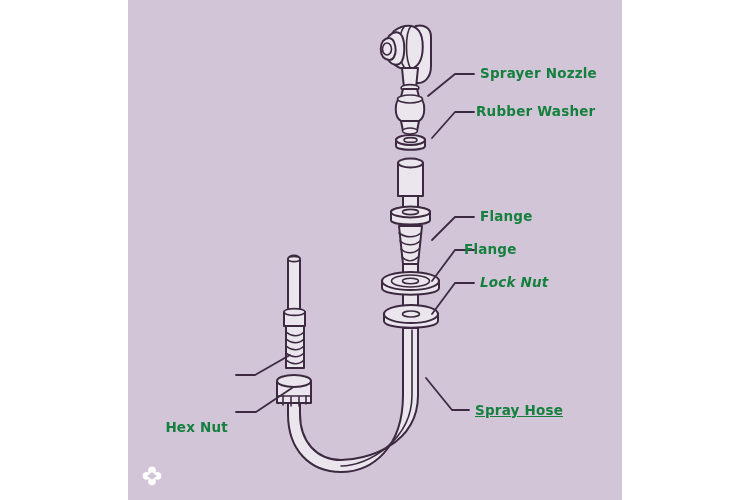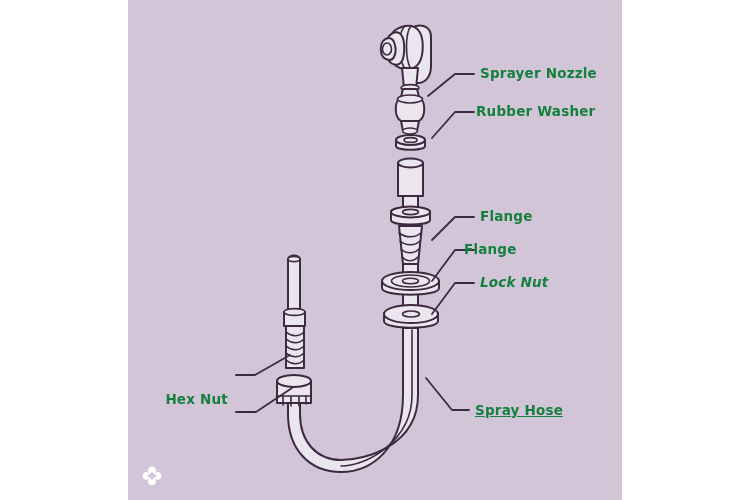--- a/index.html
+++ b/index.html
@@ -190,21 +190,21 @@
       <path class="lead" d="M 236 412 L 256 412 L 292 388"></path>
     </g>
   </svg>
 
   <div class="label right" style="left:480px; top:65px;">Sprayer Nozzle</div>
   <div class="label right" style="left:456px; top:103px;margin-left:20px;">Rubber Washer</div>
   <div class="label right" style="left:480px; top:208px;">Flange</div>
   <div class="label right" style="left:464px; top:241px;">Flange</div>
   <div class="label right" style="left:480px; top:274px;font-style:italic;">Lock Nut</div>
   <div class="label right" style="left:475px; top:402px;text-decoration:underline;">Spray Hose</div>
-  <div class="label left" style="left:118px; top:391px; width:110px;">Hex Nut</div>
+  <div class="label left" style="left:118px; top:419px; width:110px;">Hex Nut</div>
 
   <svg id="logo" viewBox="0 0 26 26">
     <path fill="#ffffff" d="M13 2.6
       C 15.2 2.6 16.9 4.3 16.9 6.4
       C 16.9 7.4 16.5 8.3 15.9 9
       C 16.6 8.4 17.5 8 18.5 8
       C 20.7 8 22.4 9.7 22.4 11.9
       C 22.4 14 20.7 15.8 18.5 15.8
       C 17.5 15.8 16.6 15.4 15.9 14.8
       C 16.5 15.5 16.9 16.4 16.9 17.4

